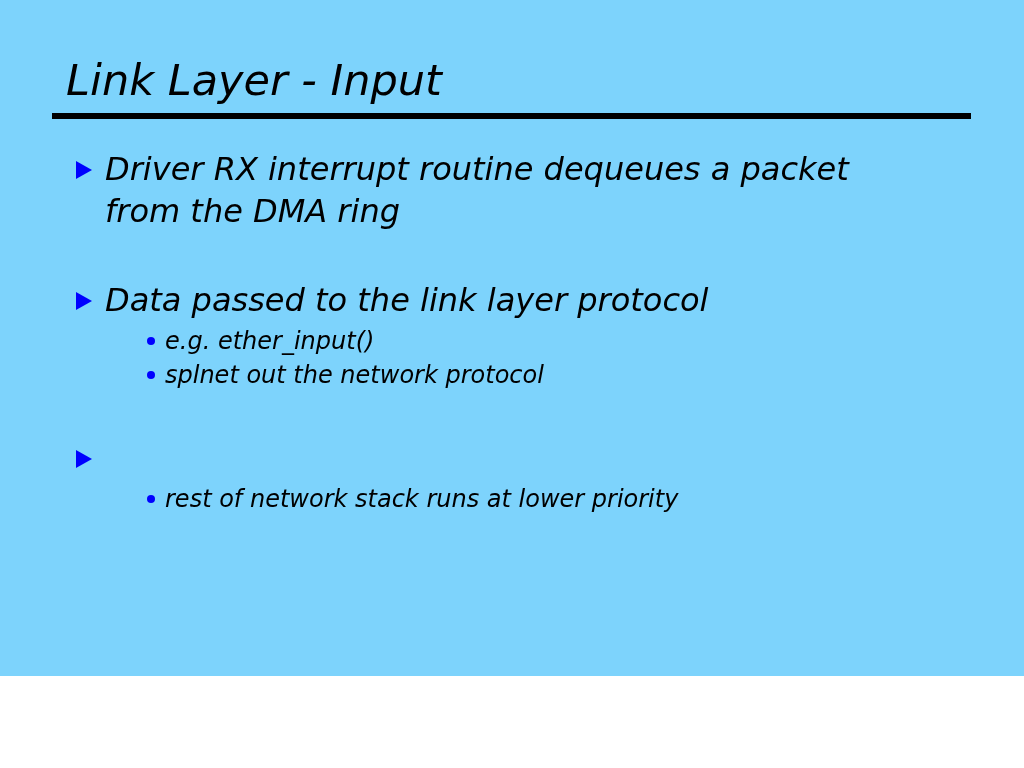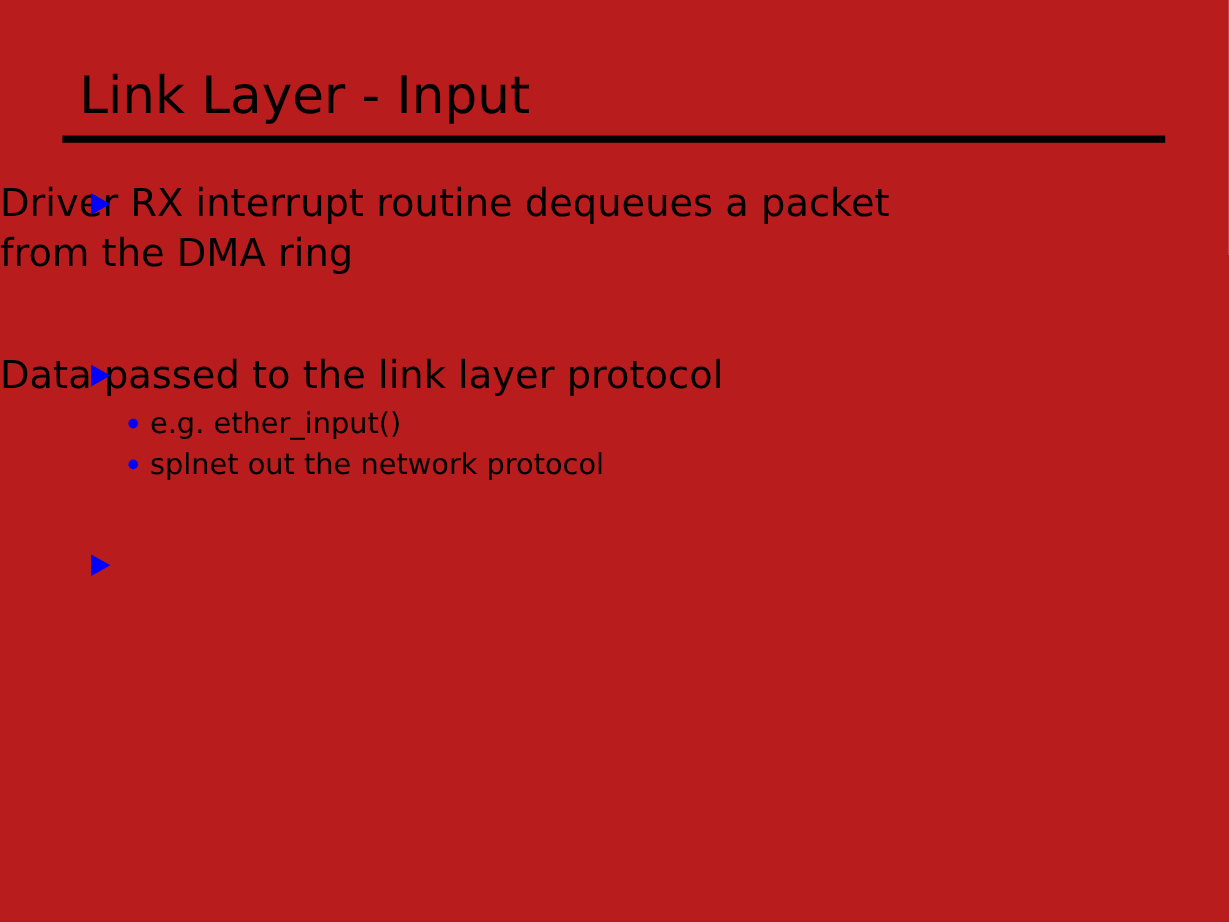--- a/index.html
+++ b/index.html
@@ -13,22 +13,23 @@
     height: 768px;
     overflow: hidden;
     font-family: "DejaVu Sans", sans-serif;
     color: #000000;
     -webkit-font-smoothing: antialiased;
   }
 
   .slide {
     position: relative;
     width: 1024px;
-    height: 768px;
-    background: #b91c1c;
+    height: 676px;
+    background: #7dd3fc;
+    font-style: italic;
   }
 
   
   .slide-title {
     position: absolute;
     left: 66px;
     top: 54px;
     font-size: 43px;
     font-weight: 400;
     line-height: 52px;
@@ -51,26 +52,27 @@
     position: absolute;
     left: 0;
     top: 148px;
     width: 1024px;
   }
 
   .bullet-group {
     position: relative;
   }
   .bullet-group.g1 { margin-top: 0px; }
-  .bullet-group.g2 { margin-top: 59px; }
+  .bullet-group.g2 { margin-top: 47px; }
   .bullet-group.g3 { margin-top: 45px; }
 
   
   .lvl1 {
     position: relative;
+    padding-left: 105px;
     min-height: 42px;
   }
   .lvl1-text {
     font-size: 32px;
     font-weight: 400;
     line-height: 42px;
     color: #000000;
     max-width: 790px;
   }
   .tri-marker {
@@ -80,20 +82,21 @@
     width: 0;
     height: 0;
     border-top: 9px solid transparent;
     border-bottom: 9px solid transparent;
     border-left: 16px solid #0000ff;
   }
 
   
   .lvl2-list {
     margin-top: 3px;
+    padding-left: 40px;
   }
   .lvl2 {
     position: relative;
     padding-left: 125px;
     min-height: 34px;
   }
   .lvl2-text {
     font-size: 24px;
     font-weight: 400;
     line-height: 34px;
@@ -142,17 +145,21 @@
           <div class="lvl2-text">splnet out the network protocol</div>
         </div>
       </div>
     </div>
 
     <div class="bullet-group g3">
       <div class="lvl1">
         <span class="tri-marker"></span>
       </div>
       <div class="lvl2-list">
+        <div class="lvl2">
+          <span class="dot-marker"></span>
+          <div class="lvl2-text">rest of network stack runs at lower priority</div>
+        </div>
       </div>
     </div>
 
   </div>
 </div>
 
 </body></html>

